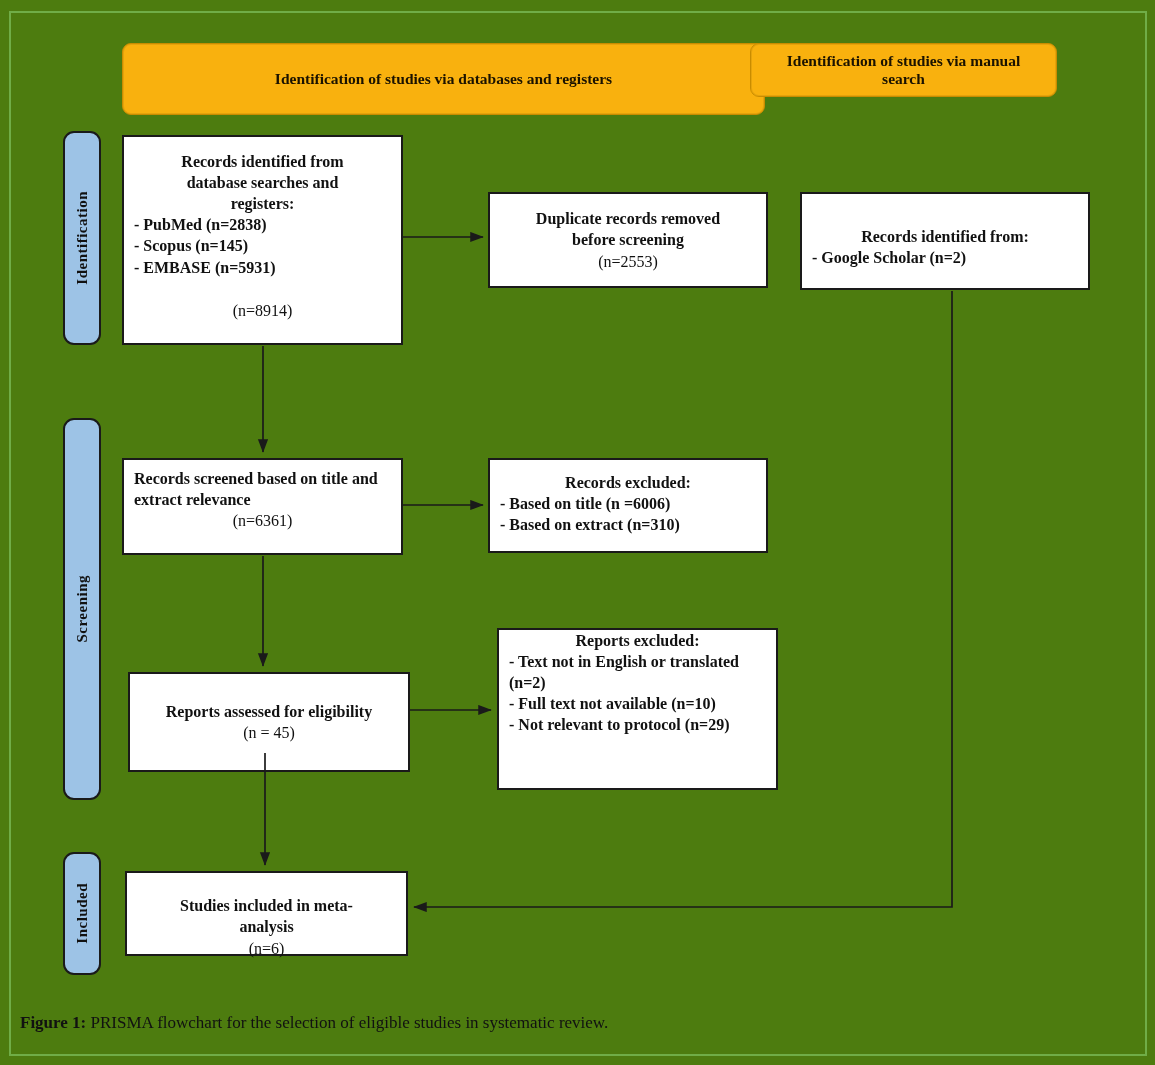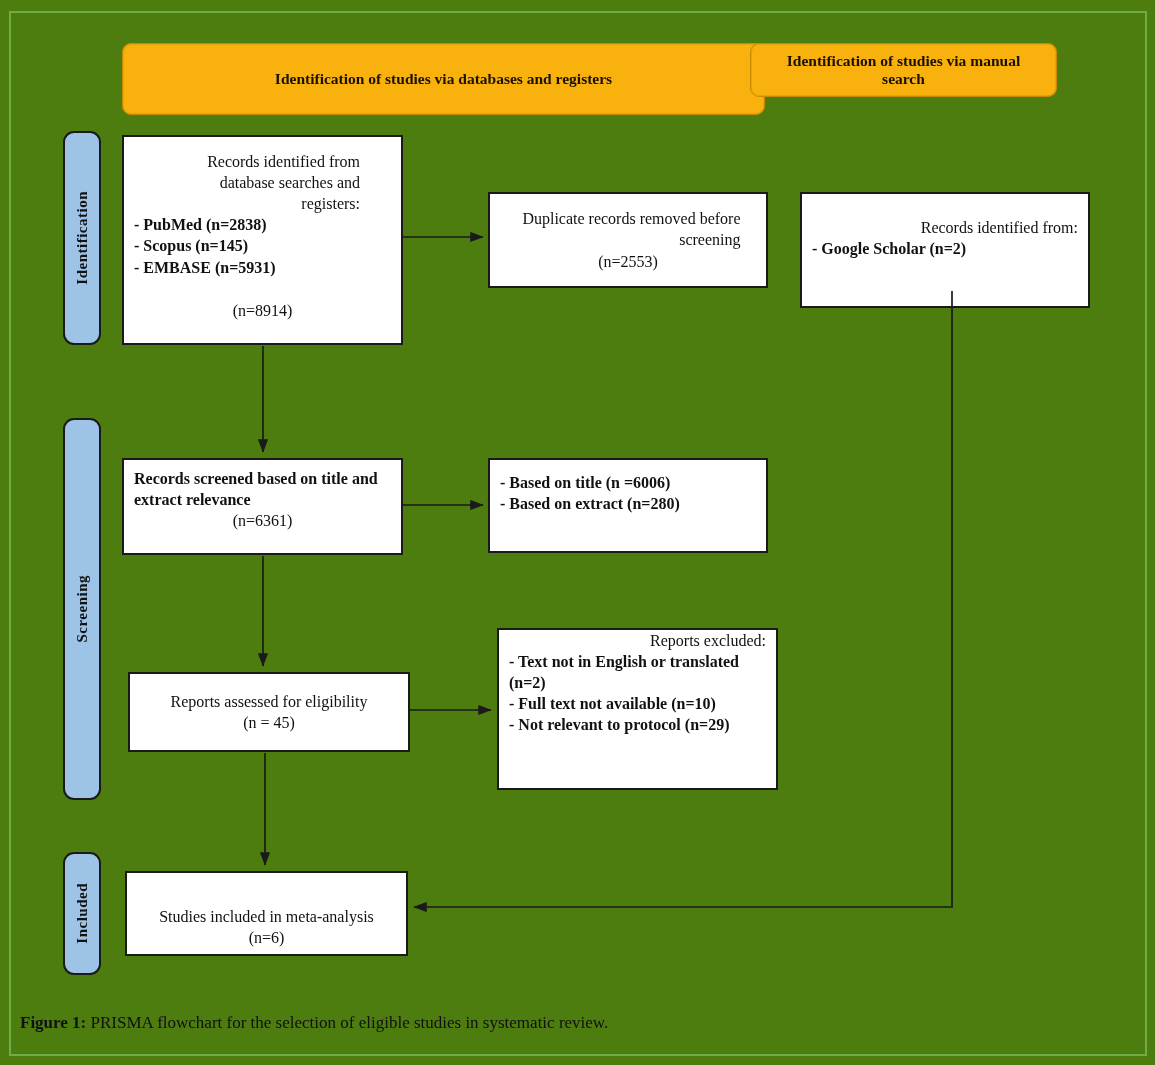--- a/index.html
+++ b/index.html
@@ -63,38 +63,38 @@
 
   .fbox {
     position: absolute;
     background: #fff;
     border: 2px solid #1a1a1a;
     font-size: 16px;
     color: #111;
     line-height: 1.32;
     padding: 8px 10px;
   }
-  .fbox .title-c { text-align: right; margin: 0 auto; }
+  .fbox .title-c { text-align: center; margin: 0 auto; font-weight: bold; }
   .fbox .line-l  { text-align: left; font-weight: bold; }
   .fbox .count-c { text-align: center; }
 
   .box-records-identified { left: 122px; top: 135px; width: 281px; height: 210px; padding-top: 14px; }
   .box-records-identified .title-c { max-width: 195px; }
   .box-records-identified .count-c { margin-top: 22px; }
 
   .box-duplicates { left: 488px; top: 192px; width: 280px; height: 96px; display:flex; flex-direction:column; justify-content:center; }
   .box-duplicates .title-c { max-width: 225px; }
 
-  .box-manual-records { left: 800px; top: 192px; width: 290px; height: 116px; padding-top: 23px; }
+  .box-manual-records { left: 800px; top: 192px; width: 290px; height: 98px; padding-top: 32px; }
 
   .box-records-screened { left: 122px; top: 458px; width: 281px; height: 97px; }
 
   .box-records-excluded { left: 488px; top: 458px; width: 280px; height: 95px; padding-top: 12px; }
 
-  .box-reports-assessed { left: 128px; top: 672px; width: 282px; height: 80px; display:flex; flex-direction:column; justify-content:center; }
+  .box-reports-assessed { left: 128px; top: 672px; width: 282px; height: 100px; display:flex; flex-direction:column; justify-content:center; }
 
   .box-reports-excluded { left: 497px; top: 628px; width: 281px; height: 162px; padding-top: 0; }
 
   .box-studies-included { left: 125px; top: 871px; width: 283px; height: 85px; display:flex; flex-direction:column; justify-content:center; }
   .box-studies-included .title-c { max-width: 215px; margin-top: 27px; }
 
   .arrows { position: absolute; left: 0; top: 0; pointer-events: none; }
   .arrows line, .arrows polyline { stroke: #1a1a1a; stroke-width: 1.7; fill: none; }
 
   .caption {
@@ -146,22 +146,23 @@
     <div class="title-c">Records identified from:</div>
     <div class="line-l">- Google Scholar (n=2)</div>
   </div>
 
   <div class="fbox box-records-screened">
     <div class="line-l">Records screened based on title and extract relevance</div>
     <div class="count-c">(n=6361)</div>
   </div>
 
   <div class="fbox box-records-excluded">
+    <div class="title-c">Records excluded:</div>
     <div class="line-l">- Based on title (n =6006)</div>
-    <div class="line-l">- Based on extract (n=280)</div>
+    <div class="line-l">- Based on extract (n=310)</div>
   </div>
 
   <div class="fbox box-reports-assessed">
     <div class="title-c">Reports assessed for eligibility</div>
     <div class="count-c">(n = 45)</div>
   </div>
 
   <div class="fbox box-reports-excluded">
     <div class="title-c">Reports excluded:</div>
     <div class="line-l">- Text not in English or translated (n=2)</div>

